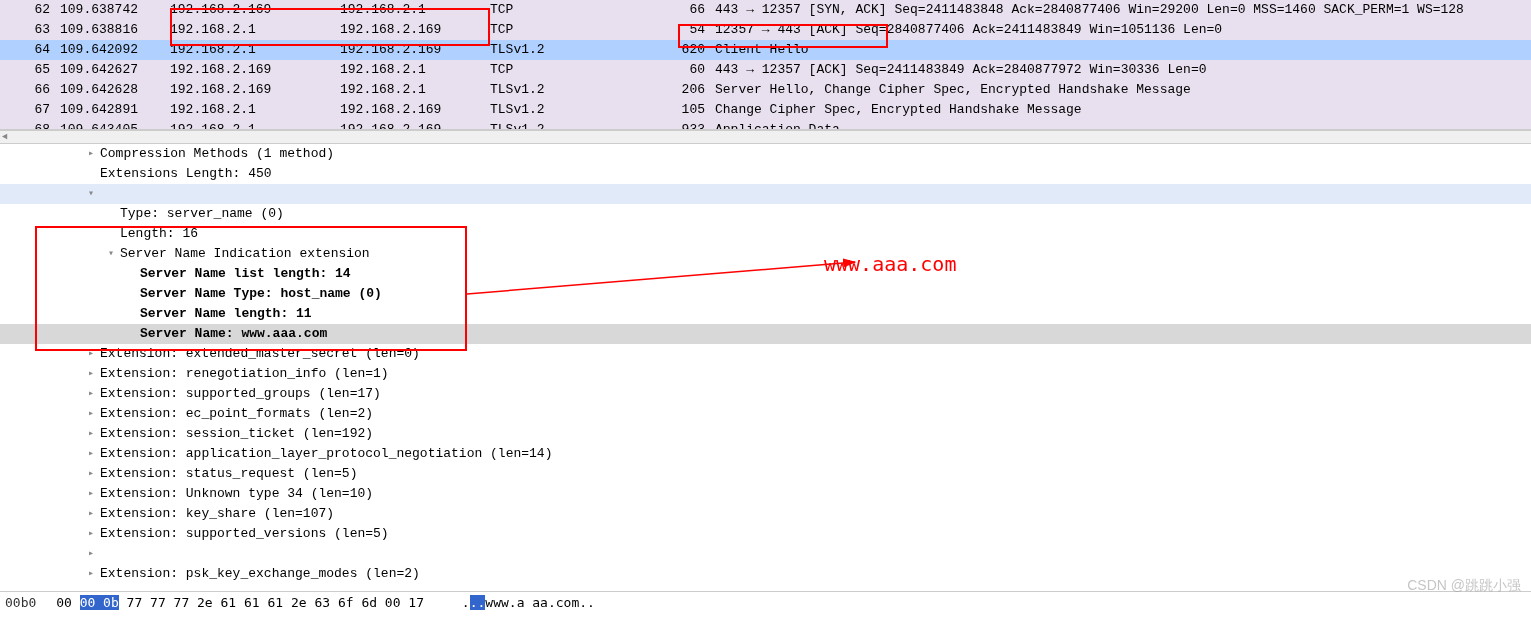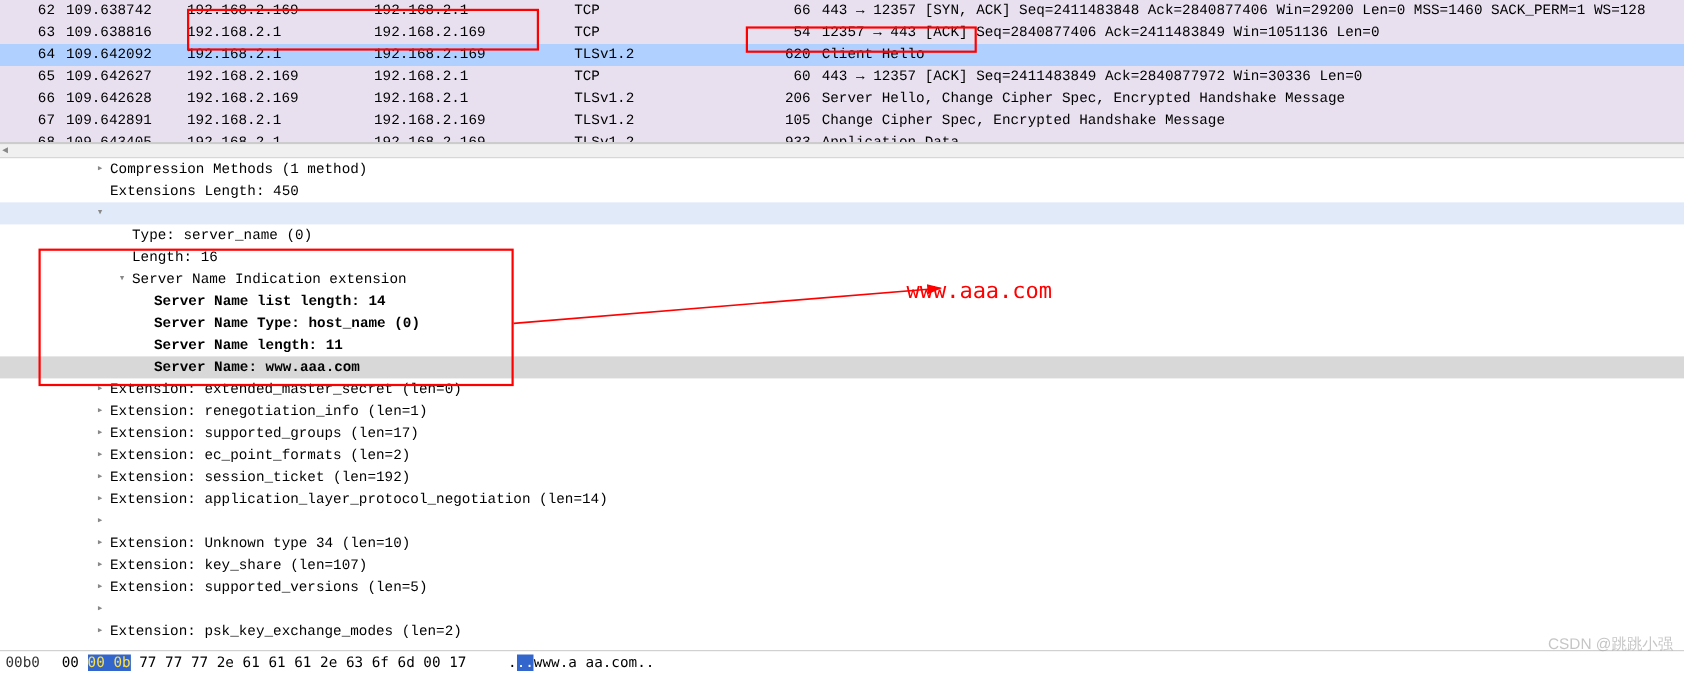--- a/index.html
+++ b/index.html
@@ -24,21 +24,21 @@
   height: 20px;
   line-height: 20px;
   white-space: nowrap;
 }
 .row-purple { background: #e8e0ef; }
 .row-selected { background: #b0d0ff; }
 .col-no { width: 55px; text-align: right; padding-right: 5px; }
 .col-time { width: 110px; padding-left: 5px; }
 .col-src { width: 170px; padding-left: 5px; }
 .col-dst { width: 150px; padding-left: 5px; }
-.col-proto { width: 170px; padding-left: 5px; margin-left: 32px; }
+.col-proto { width: 170px; padding-left: 5px; }
 .col-len { width: 55px; text-align: right; padding-right: 5px; }
 .col-info { flex: 1; padding-left: 5px; }
 .scrollbar-bottom {
   height: 14px;
   background: #f0f0f0;
   border-top: 1px solid #ccc;
   border-bottom: 1px solid #ccc;
   position: relative;
 }
 .scrollbar-bottom::before {
@@ -79,21 +79,21 @@
 .hex-pane {
   height: 22px;
   line-height: 22px;
   background: #fff;
   font-family: "Consolas", monospace;
   padding-left: 5px;
   white-space: nowrap;
   font-size: 13px;
 }
 .hex-offset { color: #333; }
-.hex-sel { background: #3366cc; color: #fde047; }
+.hex-sel { background: #3366cc; color: #ffffff; }
 .ascii-part { padding-left: 30px; }
 .ascii-sel { background: #3366cc; color: #fff; }
 .redbox {
   position: absolute;
   border: 2px solid #ff0000;
   pointer-events: none;
 }
 .arrow-svg {
   position: absolute;
   pointer-events: none;
@@ -248,20 +248,21 @@
       <div class="tree-item indent-2 ">
         <span class="tree-caret">▸</span>
         <span class="tree-label">Extension: session_ticket (len=192)</span>
       </div>
       <div class="tree-item indent-2 ">
         <span class="tree-caret">▸</span>
         <span class="tree-label">Extension: application_layer_protocol_negotiation (len=14)</span>
       </div>
       <div class="tree-item indent-2 ">
         <span class="tree-caret">▸</span>
+        <span class="tree-label">Extension: status_request (len=5)</span>
       </div>
       <div class="tree-item indent-2 ">
         <span class="tree-caret">▸</span>
         <span class="tree-label">Extension: Unknown type 34 (len=10)</span>
       </div>
       <div class="tree-item indent-2 ">
         <span class="tree-caret">▸</span>
         <span class="tree-label">Extension: key_share (len=107)</span>
       </div>
       <div class="tree-item indent-2 ">

